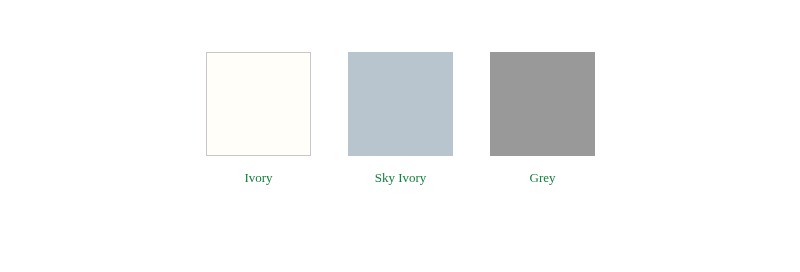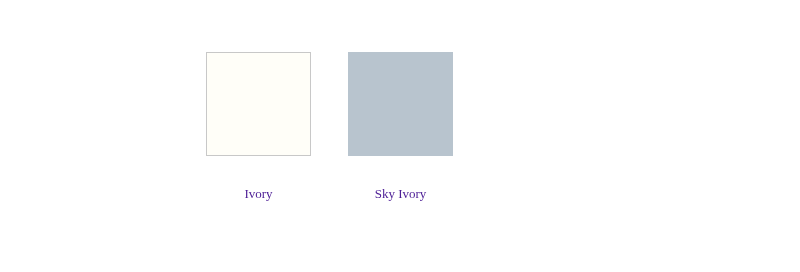--- a/index.html
+++ b/index.html
@@ -40,25 +40,25 @@
   }
 
   .swatch-chip {
     width: 105px;
     height: 104px;
     box-sizing: border-box;
     background: #ffffff;
   }
 
   .swatch-label {
-    margin-top: 30px;
+    margin-top: 14px;
     font-family: "Liberation Serif", "DejaVu Serif", serif;
     font-size: 13px;
     line-height: 16px;
-    color: #4c1d95;
+    color: #15803d;
     text-align: left;
     white-space: nowrap;
   }
 </style>
 </head>
 <body style="background: rgb(255, 255, 255);">
 
 <div id="swatch-board">
 
   <div id="swatch-row">
@@ -66,15 +66,19 @@
     <div class="swatch-cell">
       <div class="swatch-chip" style="background: rgb(255, 254, 248); border: 1px solid rgb(200, 200, 200);"></div>
       <div class="swatch-label">Ivory</div>
     </div>
 
     <div class="swatch-cell">
       <div class="swatch-chip" style="background: rgb(184, 196, 206); border: none;"></div>
       <div class="swatch-label">Sky Ivory</div>
     </div>
 
+    <div class="swatch-cell">
+      <div class="swatch-chip" style="background: rgb(153, 153, 153); border: none;"></div>
+      <div class="swatch-label">Grey</div>
+    </div>
 
   </div>
 </div>
 
 </body></html>

